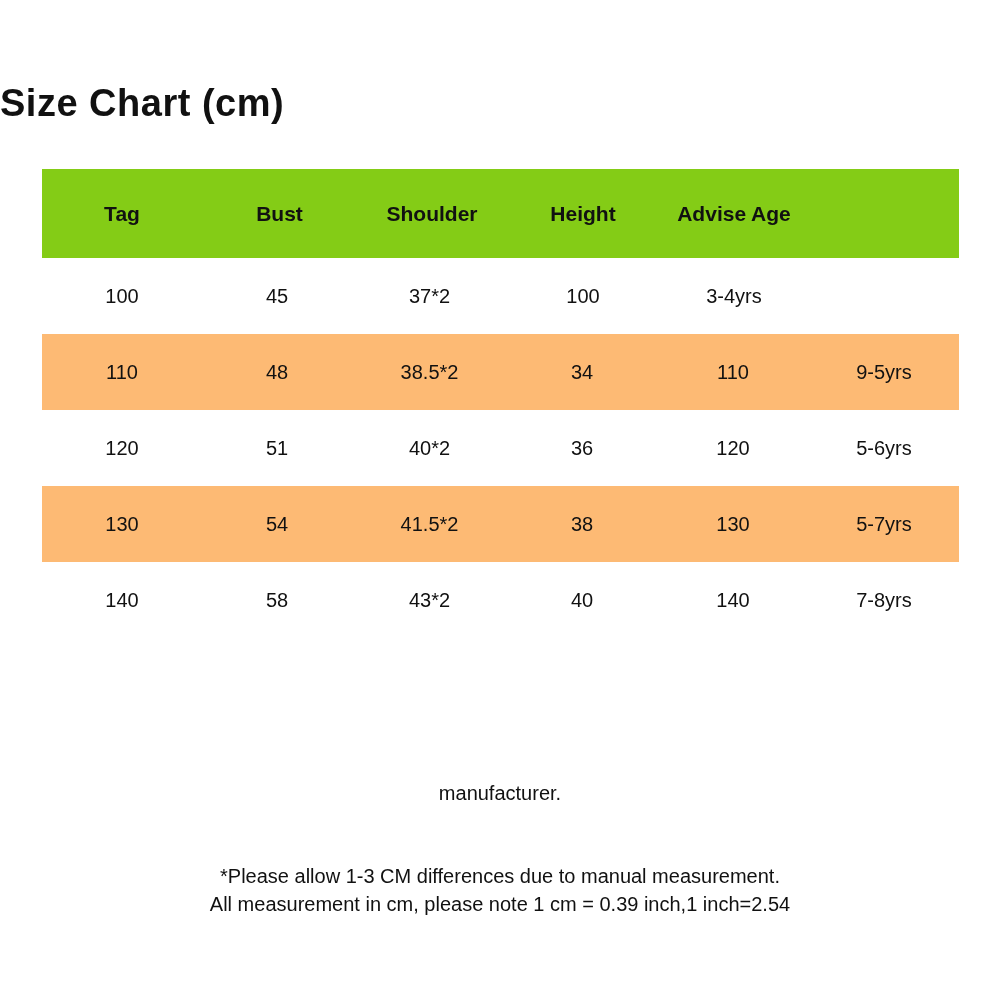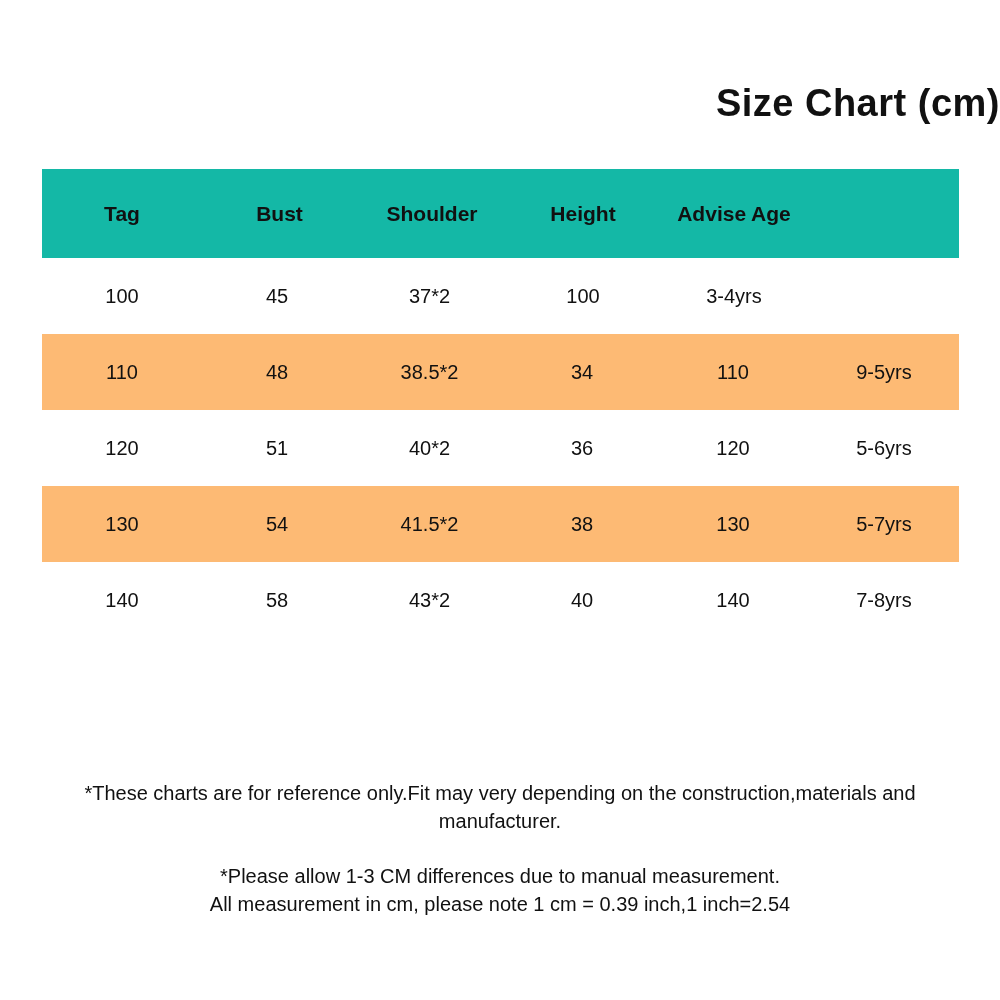--- a/index.html
+++ b/index.html
@@ -1,20 +1,20 @@
 <!DOCTYPE html>
 <html><head>
 <meta charset="utf-8">
 <style>
   html, body { margin: 0; padding: 0; background: #ffffff; }
   body { width: 1000px; height: 1000px; position: relative; font-family: "Liberation Sans", sans-serif; color: #111; overflow: hidden; }
-  .title { position: absolute; top: 82px; left: 0; width: 1000px; text-align: right; font-size: 38px; font-weight: bold; letter-spacing: 0.5px; }
+  .title { position: absolute; top: 82px; left: 0; width: 1000px; text-align: left; font-size: 38px; font-weight: bold; letter-spacing: 0.5px; }
   .table { position: absolute; left: 42px; top: 169px; width: 917px; }
   .row { display: flex; align-items: center; width: 100%; }
-  .head { height: 89px; background: #14b8a6; font-weight: bold; font-size: 21px; }
+  .head { height: 89px; background: #84cc16; font-weight: bold; font-size: 21px; }
   .body-row { height: 76px; font-size: 20px; }
   .body-row.shade { background: #fdba74; }
   .cell { text-align: center; line-height: 31px; }
   .c0 { width: 160px; }
   .c1 { width: 150px; }
   .c2 { width: 155px; }
   .c3 { width: 150px; }
   .c4 { width: 152px; }
   .c5 { width: 150px; }
   .note { position: absolute; left: 0; width: 1000px; text-align: center; font-size: 20px; line-height: 28px; color: #111; }
@@ -74,20 +74,19 @@
     <div class="cell c0">140</div>
     <div class="cell c1">58</div>
     <div class="cell c2">43*2</div>
     <div class="cell c3">40</div>
     <div class="cell c4">140</div>
     <div class="cell c5">7-8yrs</div>
   </div>
 </div>
 
 <div class="note note1">
-  <div>*These charts are for reference only.Fit may very depending on the construction,materials and</div>
   <div>manufacturer.</div>
 </div>
 
 <div class="note note2">
   <div>*Please allow 1-3 CM differences due to manual measurement.</div>
   <div>All measurement in cm, please note 1 cm = 0.39 inch,1 inch=2.54</div>
 </div>
 
 </body></html>

